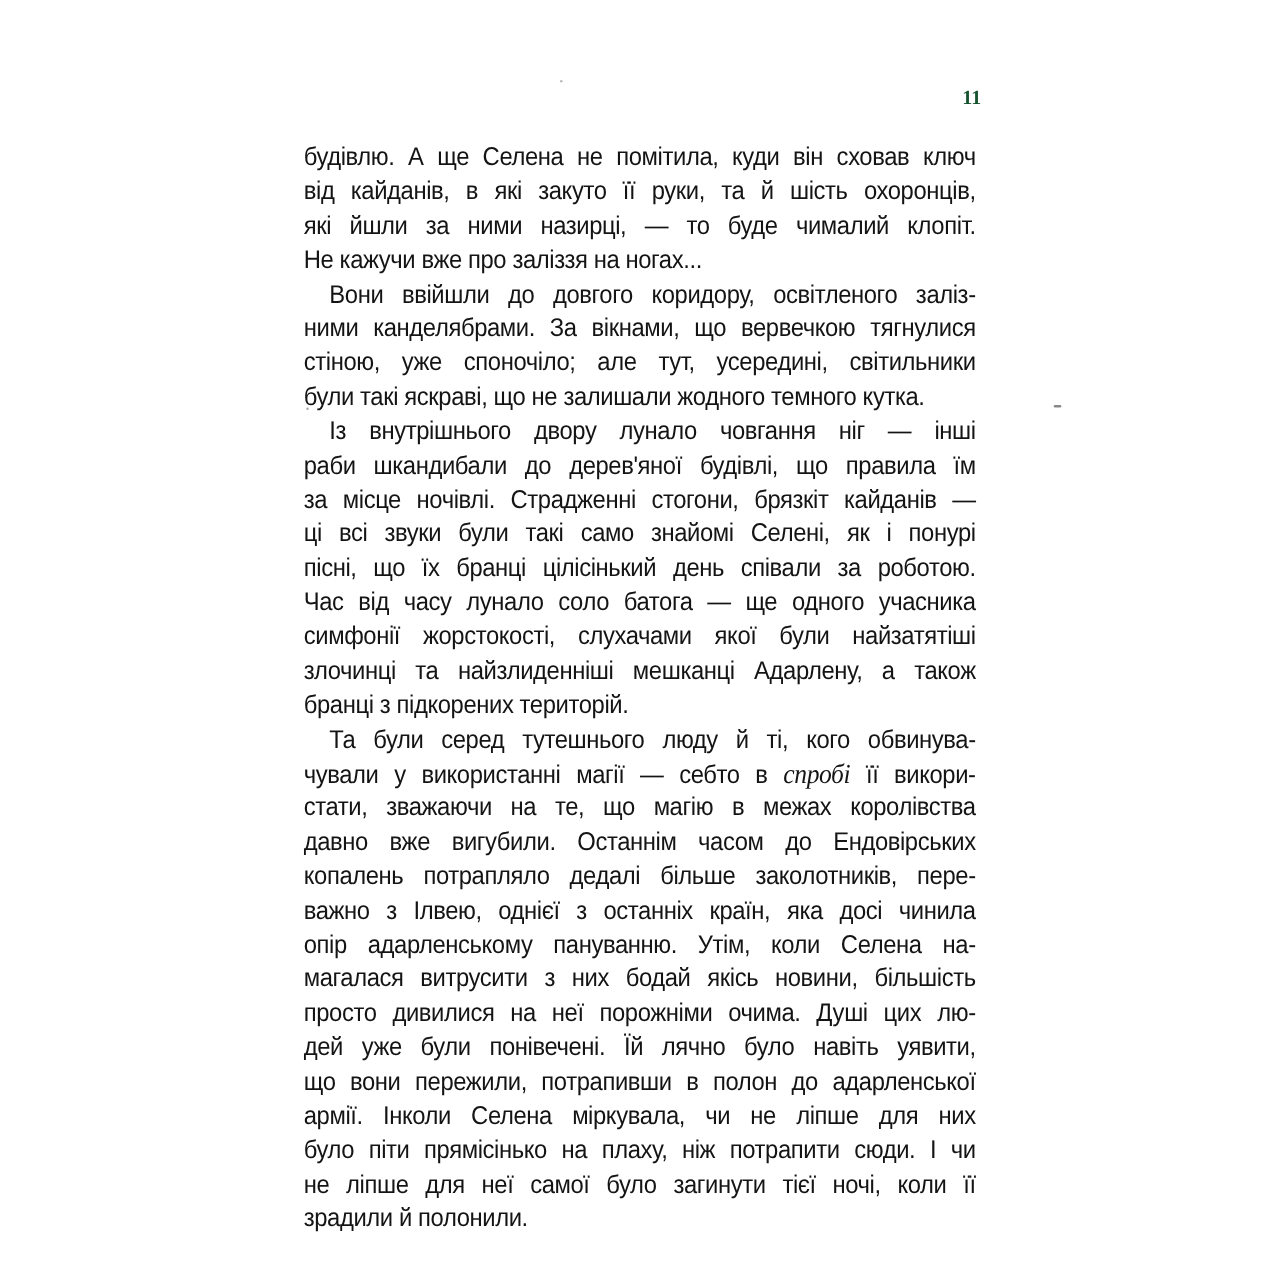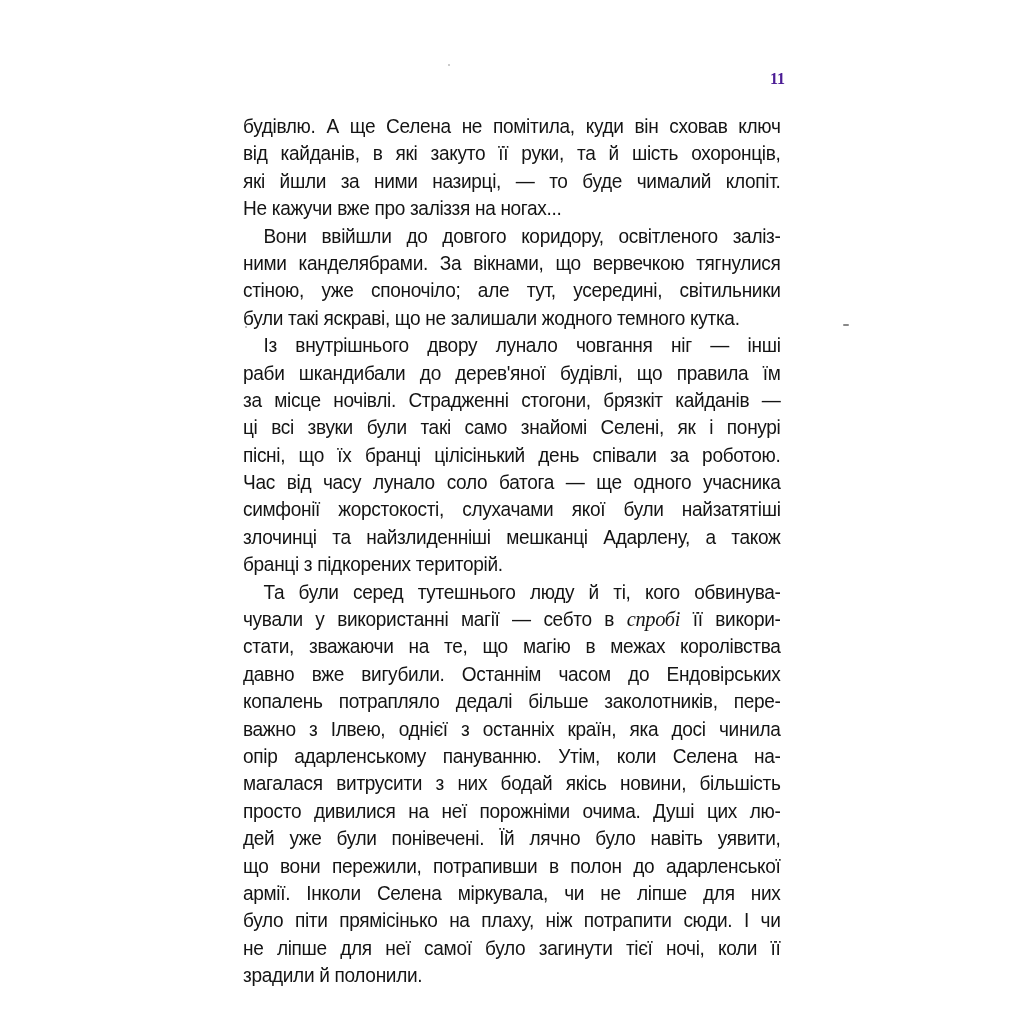--- a/index.html
+++ b/index.html
@@ -17,21 +17,21 @@
     }
     .page-number {
       position: absolute;
       left: 755px;
       top: 70px;
       width: 30px;
       text-align: right;
       font-family: "Liberation Serif", serif;
       font-weight: bold;
       font-size: 16px;
-      color: #4c1d95;
+      color: #14532d;
     }
     .text-block {
       position: absolute;
       left: 243px;
       top: 112px;
       width: 538px;
       font-family: "Liberation Sans", sans-serif;
       font-size: 20.5px;
       line-height: 27.4px;
       letter-spacing: -0.35px;

